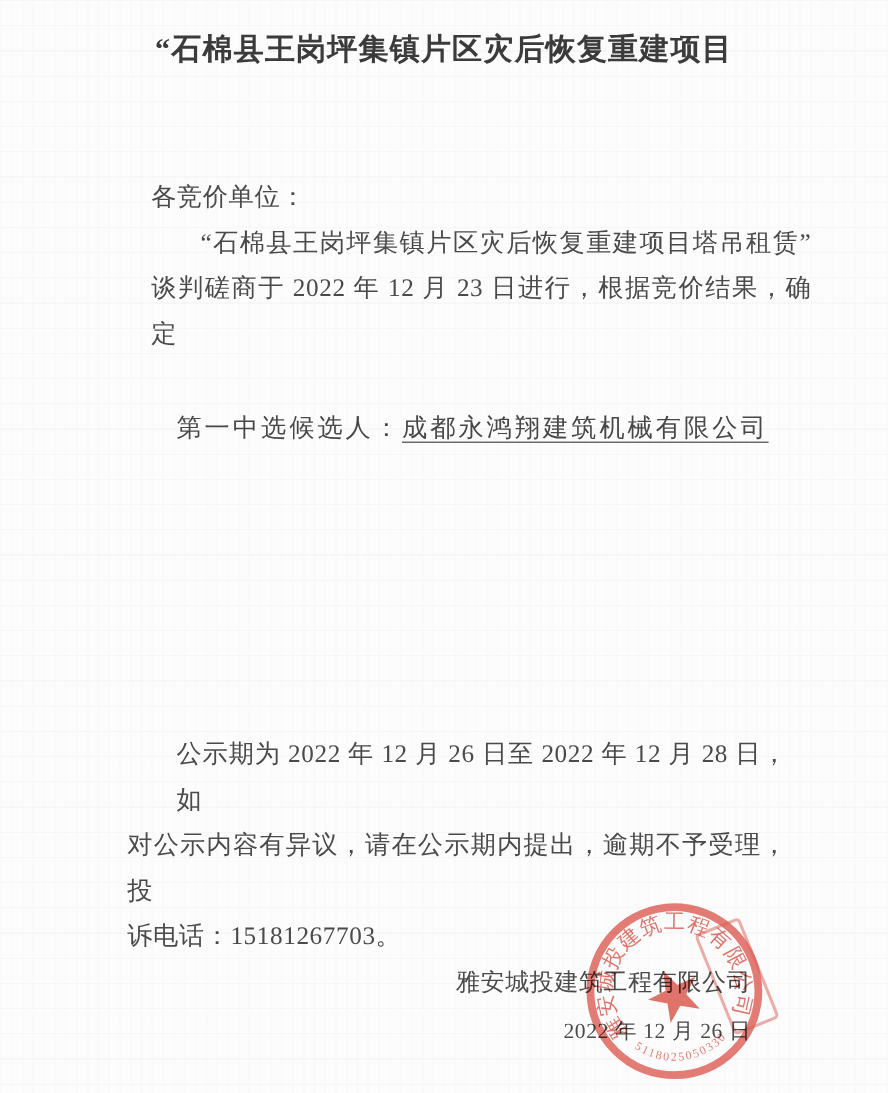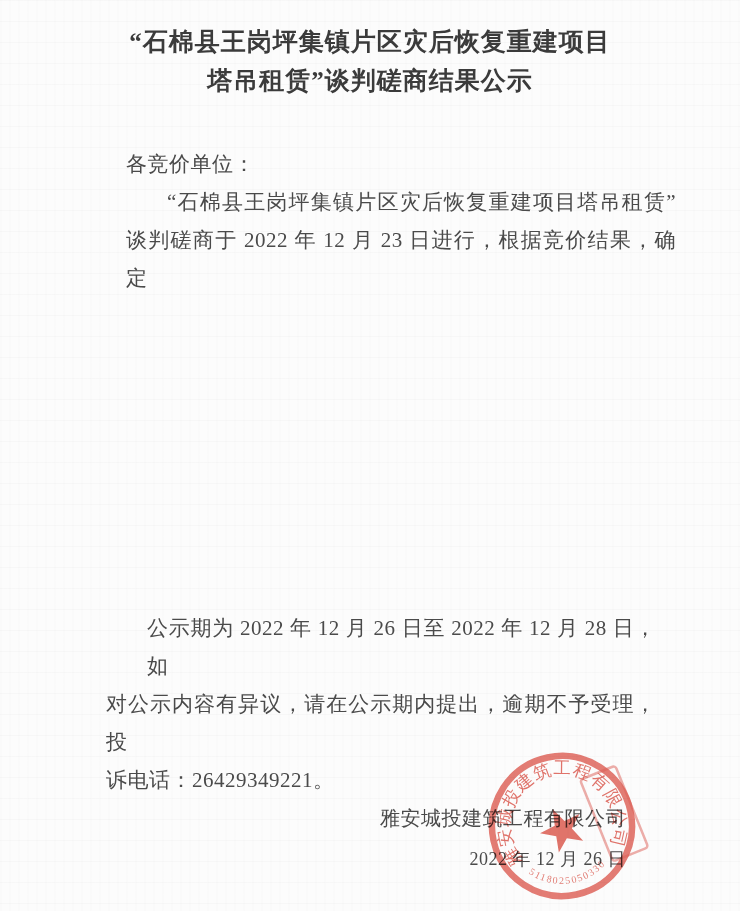--- a/index.html
+++ b/index.html
@@ -48,35 +48,37 @@
   }
   .seal text{font-family:"Liberation Serif","DejaVu Serif",serif;}
 </style>
 </head>
 <body>
 
 <div class="doc">
 
   <div class="title">
     <div>“石棉县王岗坪集镇片区灾后恢复重建项目</div>
-    <div>塔吊租赁”谈判磋商结果公示</div>
   </div>
 
   <div class="block block-1">
     <div class="line">各竞价单位：</div>
     <div class="line just indent">“石棉县王岗坪集镇片区灾后恢复重建项目塔吊租赁”</div>
     <div class="line just">谈判磋商于 2022 年 12 月 23 日进行，根据竞价结果，确定</div>
   </div>
 
+  <div class="cand cand-1">
+    <span>第一中选候选人：</span><span class="name">成都永鸿翔建筑机械有限公司</span>
+  </div>
 
 
   <div class="block block-2">
     <div class="line just indent">公示期为 2022 年 12 月 26 日至 2022 年 12 月 28 日，如</div>
     <div class="line just">对公示内容有异议，请在公示期内提出，逾期不予受理，投</div>
-    <div class="line">诉电话：26429349221。</div>
+    <div class="line">诉电话：15181267703。</div>
   </div>
 
   <div class="sig-company">雅安城投建筑工程有限公司</div>
   <div class="sig-date">2022 年 12 月 26 日</div>
 
   <svg class="seal" viewBox="-85 -85 170 170">
     <circle cx="0" cy="0" r="70" fill="none" stroke="#dd5247" stroke-width="6.5" opacity="0.82"></circle>
     <rect x="34" y="-36" width="38" height="88" rx="3" fill="none" stroke="#dd5247" stroke-width="2.5" opacity="0.5" transform="rotate(-10)"></rect>
     <defs>
       <path id="arcTop" d="M -45 26 A 52 52 0 1 1 45 26" fill="none"></path>

